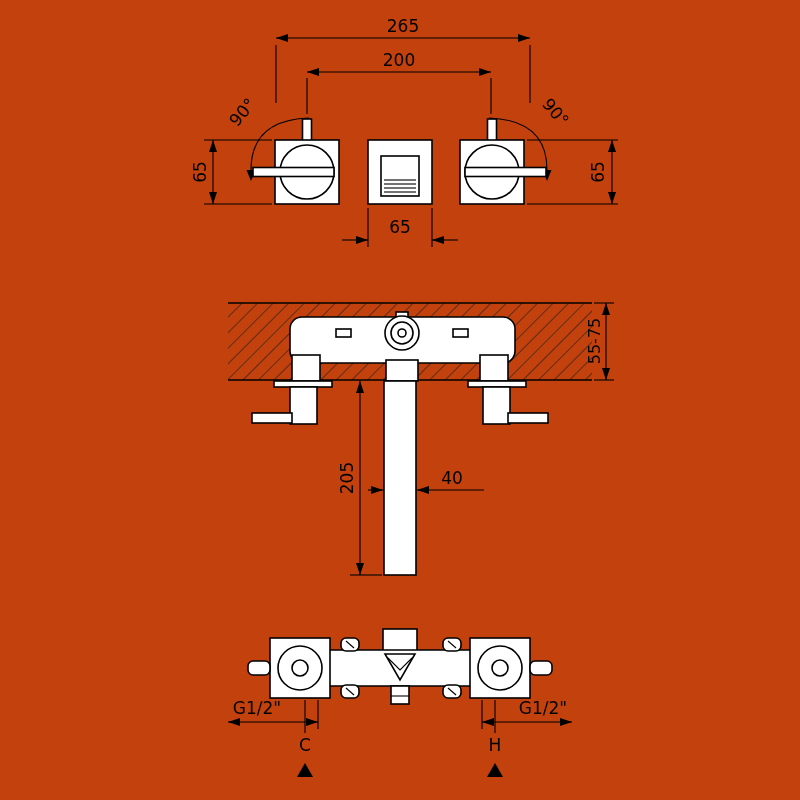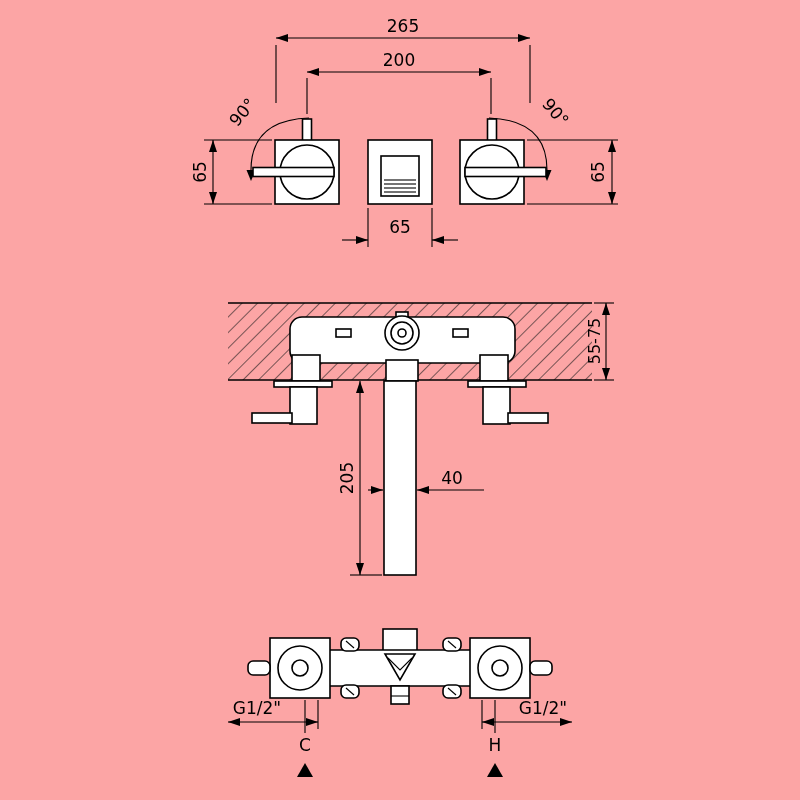--- a/index.html
+++ b/index.html
@@ -1,16 +1,16 @@
 <!DOCTYPE html>
 <html><head>
 <meta charset="utf-8">
 <style>
   html,body{margin:0;padding:0;background:#ffffff;}
-  .stage{width:800px;height:800px;position:relative;background:#fca5a5;}
+  .stage{width:800px;height:800px;position:relative;background:#c2410c;}
   svg text{
     font-family:"DejaVu Sans","Liberation Sans",sans-serif;
     fill:#000000;
   }
   .dim-text{font-size:17px;}
   .small-text{font-size:16px;}
   .outline{fill:#ffffff;stroke:#000000;stroke-width:1.6;}
   .thin{fill:none;stroke:#000000;stroke-width:1.1;}
   .arrow{fill:#000000;stroke:none;}
 </style>

